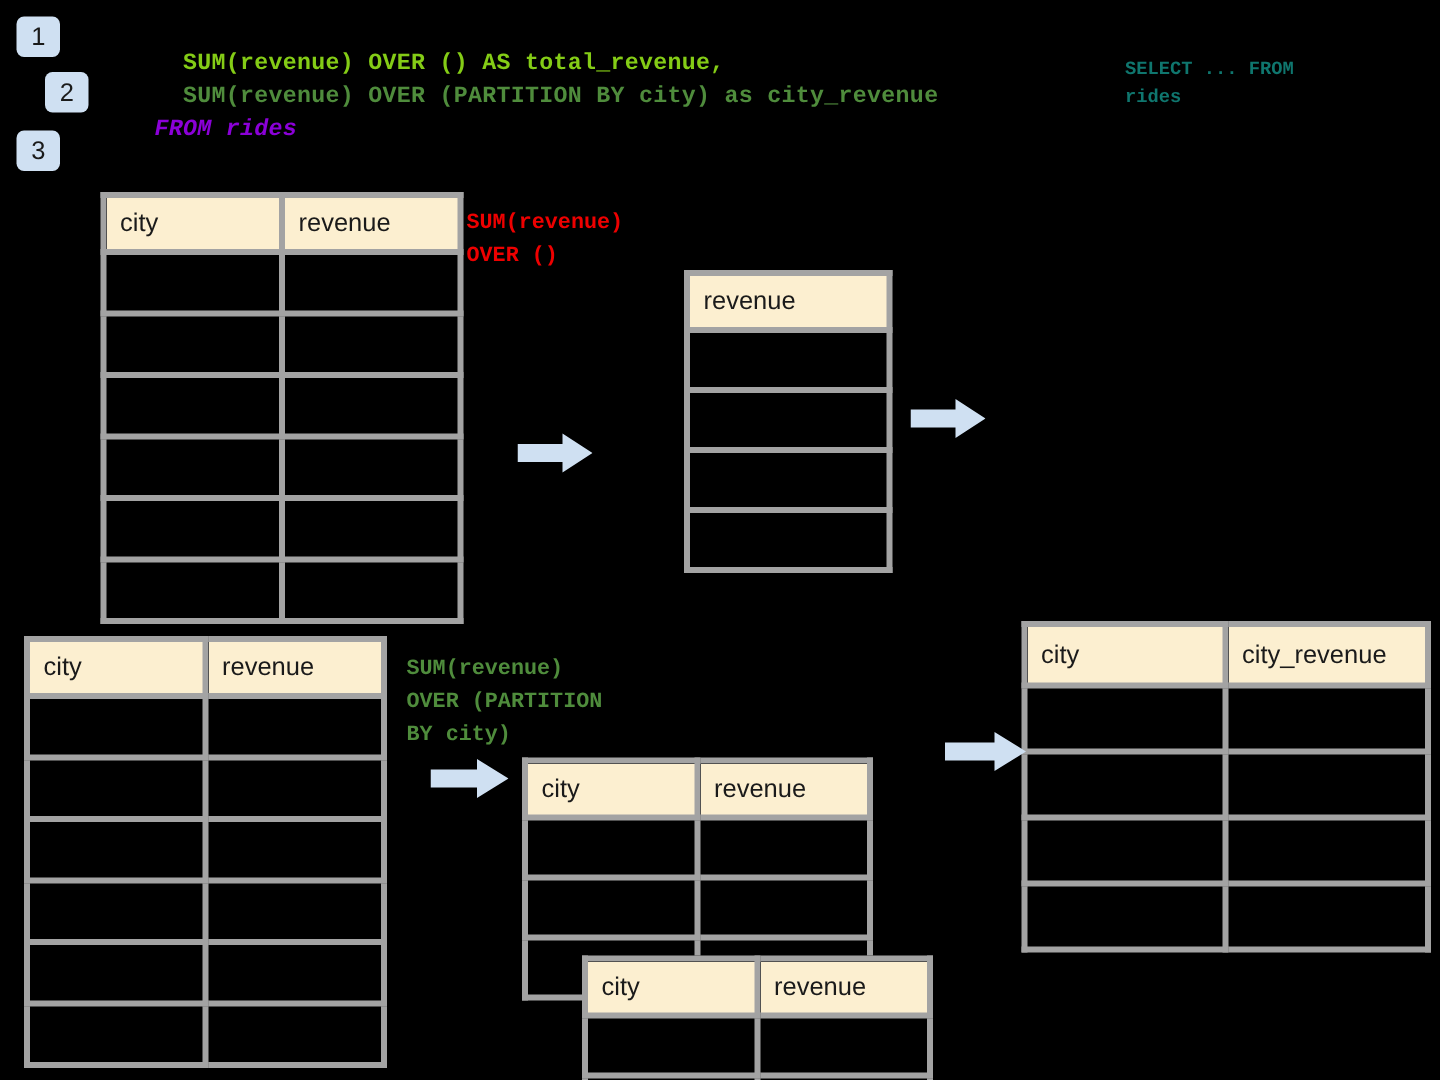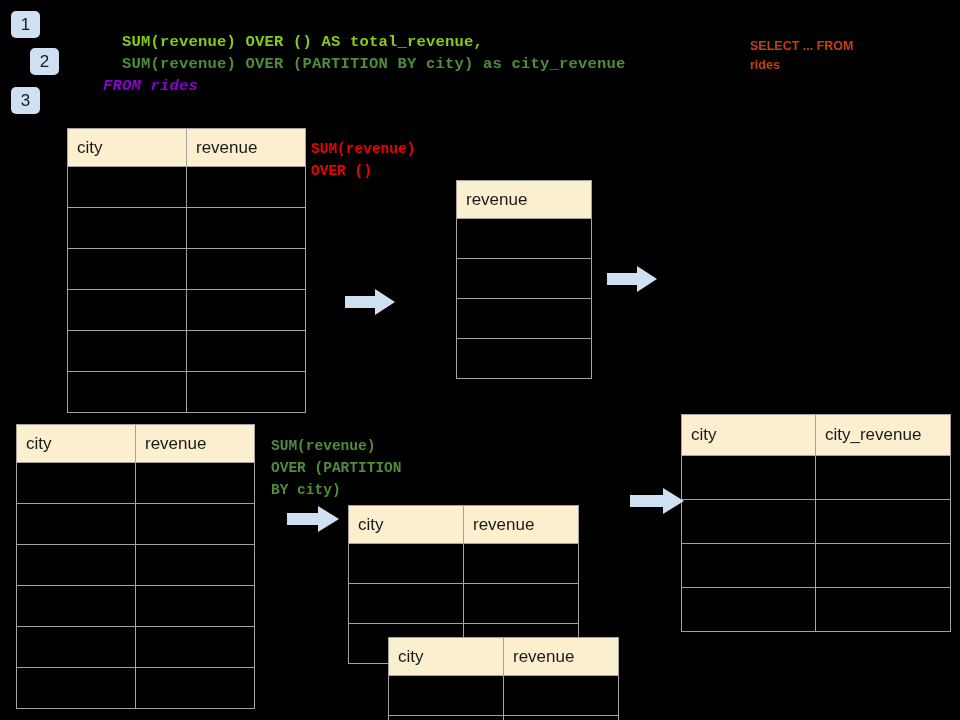--- a/index.html
+++ b/index.html
@@ -38,24 +38,24 @@
     font-weight: bold;
     white-space: pre;
     letter-spacing: 0.2px;
   }
   .sql-purple { color: #8b00d8; }
   .sql-red    { color: #84cc16; }
   .sql-green  { color: #4f8c3c; }
 
   .side-note {
     position: absolute;
-    font-family: Liberation Sans, sans-serif;
+    font-family: Liberation Mono, monospace;
     font-size: 12.5px;
     font-weight: bold;
-    color: #c2410c;
+    color: #0f766e;
     white-space: pre;
     line-height: 19px;
   }
 
   
   .annot {
     position: absolute;
     font-family: "Liberation Mono", monospace;
     font-size: 14.5px;
     font-weight: bold;
@@ -67,21 +67,21 @@
 
   
   .tbl {
     position: absolute;
     border-collapse: collapse;
     table-layout: fixed;
     background: #000000;
     border: 1px solid #b9b9b9;
   }
   .tbl td {
-    border: 1px solid #a3a3a3;
+    border: 4px solid #a3a3a3;
     padding: 0 0 0 9px;
     background: #000000;
     color: #111111;
     font-family: "Liberation Sans", sans-serif;
     font-size: 17px;
     vertical-align: middle;
     overflow: hidden;
   }
   .tbl tr.hdr td {
     background: #fcefd0;

